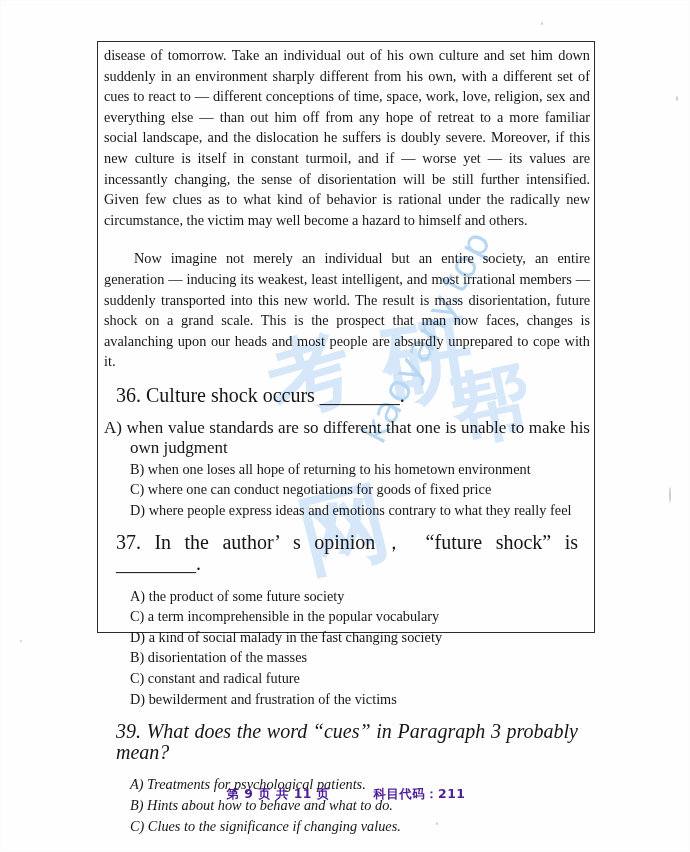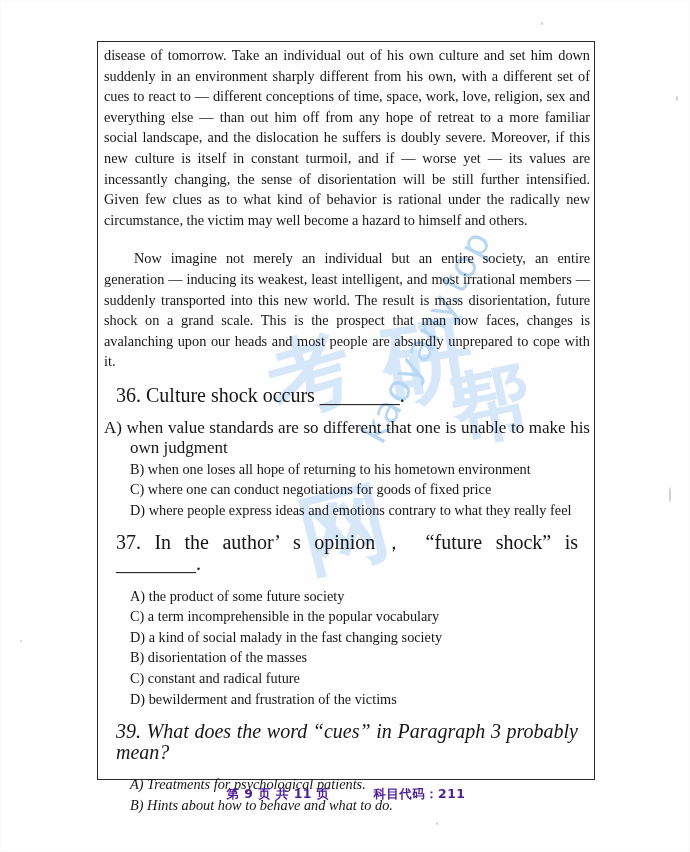--- a/index.html
+++ b/index.html
@@ -82,21 +82,21 @@
     font-size: 88px;
     transform: rotate(-14deg);
   }
 
   
   #content-frame {
     position: absolute;
     left: 97px;
     top: 41px;
     width: 498px;
-    height: 739px;
+    height: 592px;
     border: 1px solid #2b2b2b;
     box-sizing: border-box;
     z-index: 2;
   }
   #content-inner {
     position: absolute;
     left: 6px;
     top: 3px;
     width: 486px;
   }
@@ -219,20 +219,21 @@
       <div class="question-block" style="margin-top:0;">
         <p class="opt">B) disorientation of the masses</p>
         <p class="opt">C) constant and radical future</p>
         <p class="opt">D) bewilderment and frustration of the victims</p>
       </div>
 
       <div class="question-block" style="margin-top:0;font-style:italic;">
         <p class="q-stem"><span>39.</span> <span>What does the word “cues” in Paragraph 3 probably mean?</span></p>
         <p class="opt">A) Treatments for psychological patients.</p>
         <p class="opt">B) Hints about how to behave and what to do.</p>
+        <p class="opt">C) Clues to the significance if changing values.</p>
       </div>
 
     </div>
   </div>
 
   <div id="page-footer">
     <span class="foot-seg">第 9 页  共 11 页</span><span class="foot-gap"></span><span class="foot-seg">科目代码：211</span>
   </div>
 
   <div id="scan-edge"></div>

